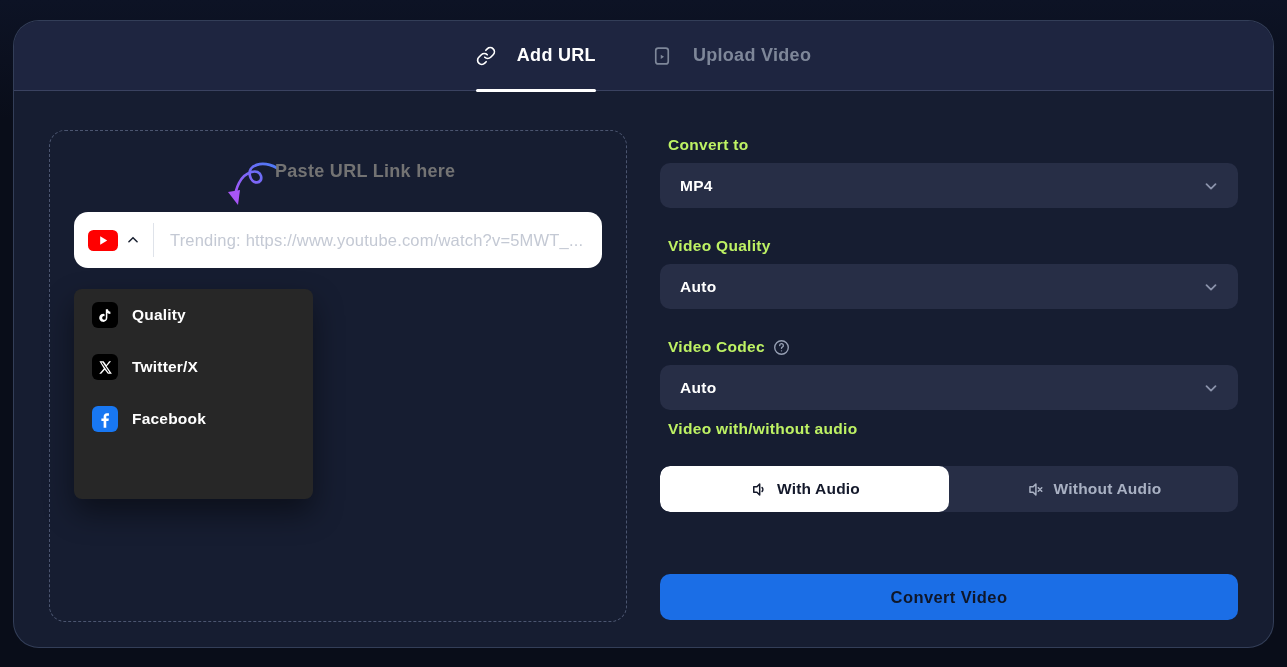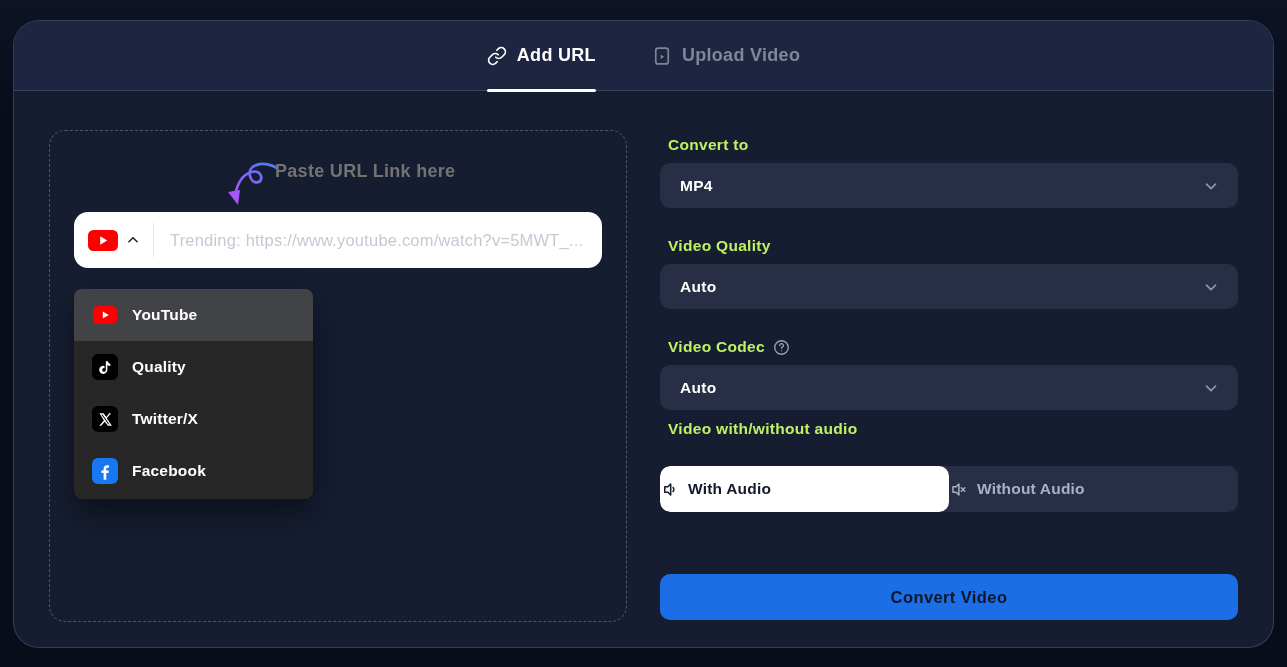--- a/index.html
+++ b/index.html
@@ -15,21 +15,21 @@
     background:#161d31; border:1px solid rgba(130,150,190,.28);
     border-radius:26px; overflow:hidden;
   }
   .card-header {
     position:absolute; left:0; top:0; width:100%; height:70px;
     background:#1e2540; border-bottom:1px solid rgba(160,175,210,.22);
     display:flex; align-items:center; justify-content:center; gap:56px;
   }
   .tab {
     position:relative; height:100%;
-    display:flex; align-items:center; gap:10px;
+    display:flex; align-items:center; gap:21px;
     font-size:18px; font-weight:700; letter-spacing:.3px;
     color:#7e8799; cursor:pointer;
   }
   .tab.active { color:#ffffff; }
   .tab .underline {
     position:absolute; left:0; right:0; bottom:-2px; height:3px;
     background:#ffffff; border-radius:2px;
   }
   .tab svg { width:20px; height:20px; }
 
@@ -97,21 +97,21 @@
     padding:0 18px 0 20px; cursor:pointer;
   }
   .select .val { color:#ffffff; font-size:15.5px; font-weight:700; letter-spacing:.3px; }
   .select .chev { width:18px; height:18px; color:#8b93ab; }
 
   .audio-toggle {
     position:absolute; left:646px; top:374px; width:578px; height:46px;
     background:#272e46; border-radius:10px; display:flex; overflow:hidden;
   }
   .audio-opt {
-    flex:1; display:flex; align-items:center; justify-content:flex-start; gap:9px;
+    flex:1; display:flex; align-items:center; justify-content:center; gap:9px;
     font-size:15.5px; font-weight:700; letter-spacing:.2px;
     color:#a9b1c3; cursor:pointer;
   }
   .audio-opt.selected {
     background:#ffffff; color:#14192b; border-radius:10px;
   }
   .audio-opt svg { width:19px; height:19px; }
 
   .convert-btn {
     position:absolute; left:646px; top:482px; width:578px; height:46px;
@@ -177,29 +177,20 @@
             <svg viewBox="0 0 24 24" fill="none" stroke="currentColor" stroke-width="2.6" stroke-linecap="round" stroke-linejoin="round" style="width:14px;height:14px;display:block;">
                 <path d="M5 15l7-7 7 7"></path>
               </svg>
           </span>
         </div>
         <div class="input-divider"></div>
         <input class="url-field" type="text" placeholder="Trending: https://www.youtube.com/watch?v=5MWT_..." style="">
       </div>
 
       <div class="platform-dropdown">
-        <div class="platform-item selected">
-          <span class="p-icon yt-sm">
-            <svg viewBox="0 0 26 26">
-                <rect x="1" y="4" width="24" height="18" rx="5" fill="#FF0000"></rect>
-                <path d="M10.8 9.5l6 3.5-6 3.5z" fill="#fff"></path>
-              </svg>
-          </span>
-          <span>YouTube</span>
-        </div>
         <div class="platform-item">
           <span class="p-icon" style="background:#000;">
             <svg viewBox="0 0 24 24" style="width:17px;height:17px;">
               <path fill="#fff" d="M16.6 5.82A4.28 4.28 0 0 1 15.54 3h-3.09v12.4a2.59 2.59 0 1 1-1.85-2.48V9.75a5.76 5.76 0 1 0 4.03 5.5V8.56a7.35 7.35 0 0 0 4.27 1.37V6.85a4.3 4.3 0 0 1-2.3-1.03z"></path>
             </svg>
           </span>
           <span>Quality</span>
         </div>
         <div class="platform-item">
           <span class="p-icon" style="background:#000;">

